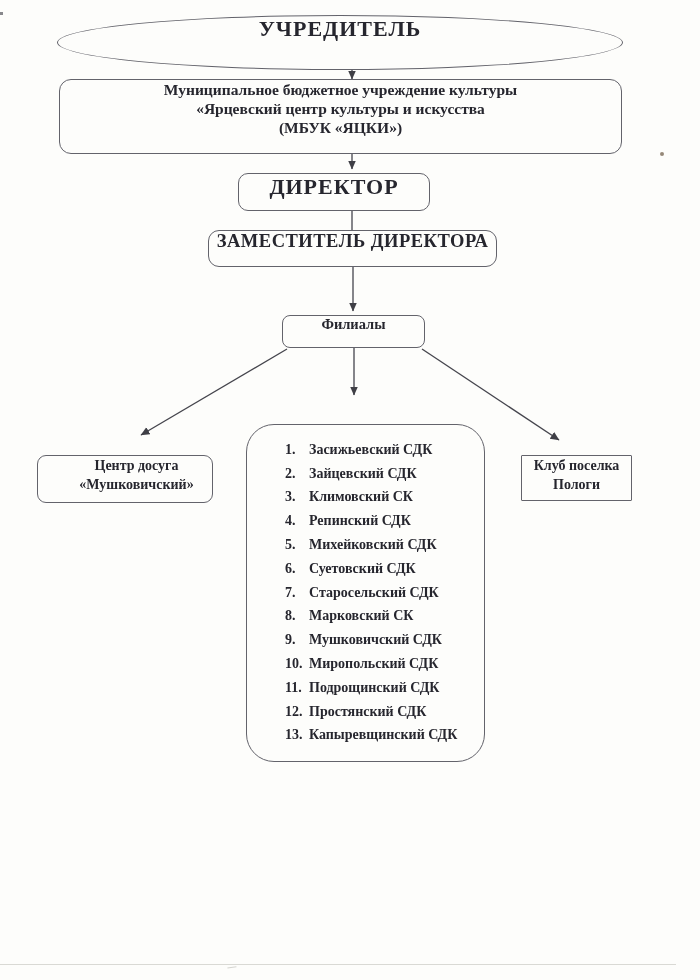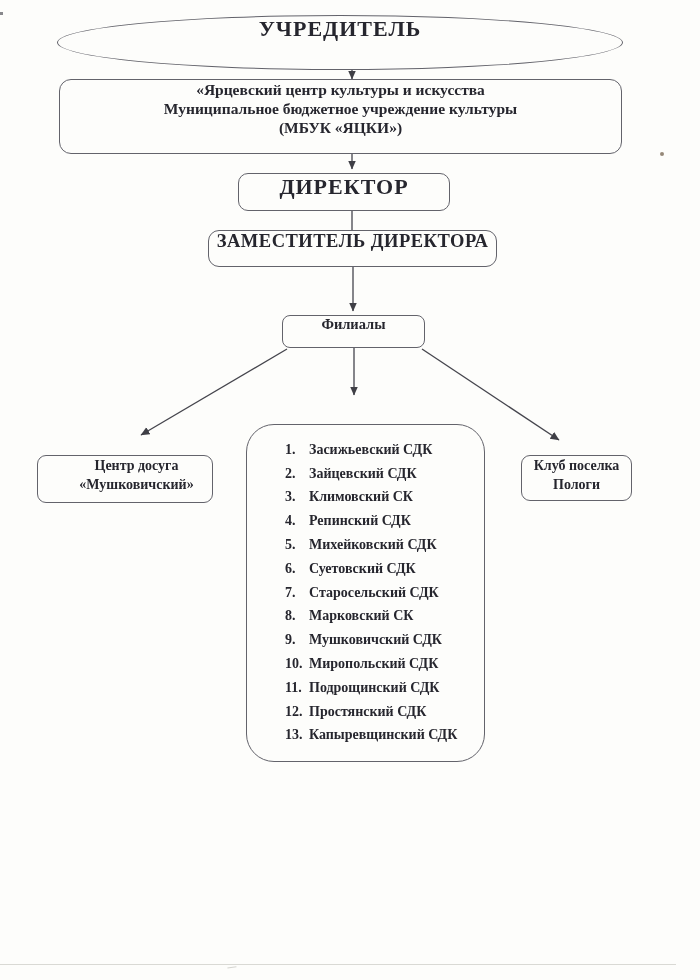--- a/index.html
+++ b/index.html
@@ -17,38 +17,38 @@
   }
   .founder-ellipse {
     left:57px; top:15px; width:566px; height:55px;
     border-radius:50%; font-size:22px; letter-spacing:1px;
   }
   .org-box {
     left:59px; top:79px; width:563px; height:75px;
     border-radius:12px; font-size:15.5px; line-height:19px;
   }
   .director-box {
-    left:238px; top:173px; width:212px; height:38px;
+    left:238px; top:173px; width:192px; height:38px;
     border-radius:10px; font-size:22px; letter-spacing:1px;
   }
   .deputy-box {
     left:208px; top:230px; width:289px; height:37px;
     border-radius:11px; font-size:18.5px; letter-spacing:0.5px;
   }
   .branches-box {
     left:282px; top:315px; width:143px; height:33px;
     border-radius:8px; font-size:14.5px;
   }
   .left-branch-box {
     left:37px; top:455px; width:176px; height:48px;
     border-radius:9px; font-size:14px; line-height:19px;padding-left:23px;
   }
   .right-branch-box {
     left:521px; top:455px; width:111px; height:46px;
-    border-radius:9px; font-size:14px; line-height:19px;
+    border-radius:1px; font-size:14px; line-height:19px;
   }
   .branch-list-box {
     left:246px; top:424px; width:239px; height:338px;
     border-radius:28px; font-size:14px;
     align-items:stretch; justify-content:flex-start;
     padding:13px 6px 0 38px;
   }
   .branch-row { display:flex; height:23.8px; align-items:center; text-align:left; }
   .branch-num { width:24px; flex:0 0 24px; }
   .branch-label { white-space:nowrap; }
@@ -81,22 +81,22 @@
     <path d="M287,349 L141,435" stroke="#45454d" stroke-width="1.3" fill="none" marker-end="url(#ah)"></path>
     <path d="M354,348 L354,395" stroke="#45454d" stroke-width="1.3" fill="none" marker-end="url(#ah)"></path>
     <path d="M422,349 L559,440" stroke="#45454d" stroke-width="1.3" fill="none" marker-end="url(#ah)"></path>
   </svg>
 
   <div class="node founder-ellipse">
     <span>УЧРЕДИТЕЛЬ</span>
   </div>
 
   <div class="node org-box">
+    <span>Муниципальное бюджетное учреждение культуры</span>
     <span>«Ярцевский центр культуры и искусства</span>
-    <span>Муниципальное бюджетное учреждение культуры</span>
     <span>(МБУК «ЯЦКИ»)</span>
   </div>
 
   <div class="node director-box">
     <span>ДИРЕКТОР</span>
   </div>
 
   <div class="node branches-box">
     <span>Филиалы</span>
   </div>

